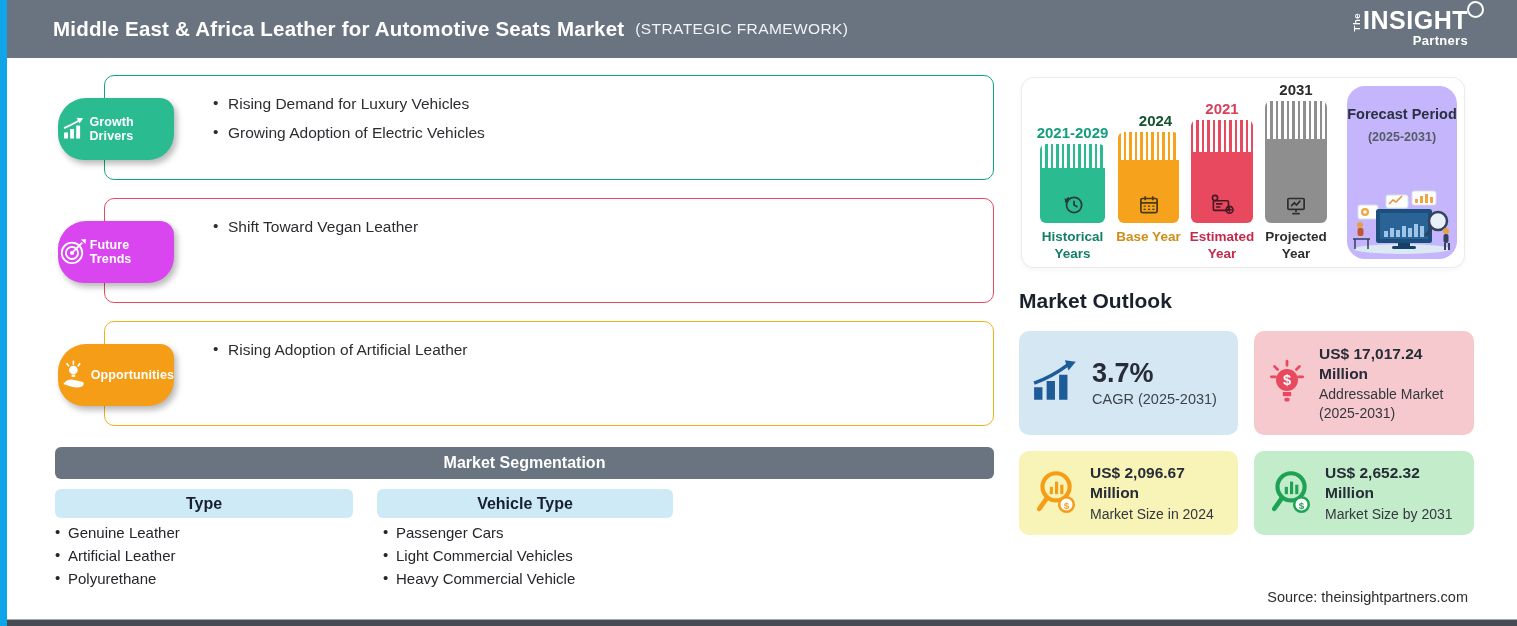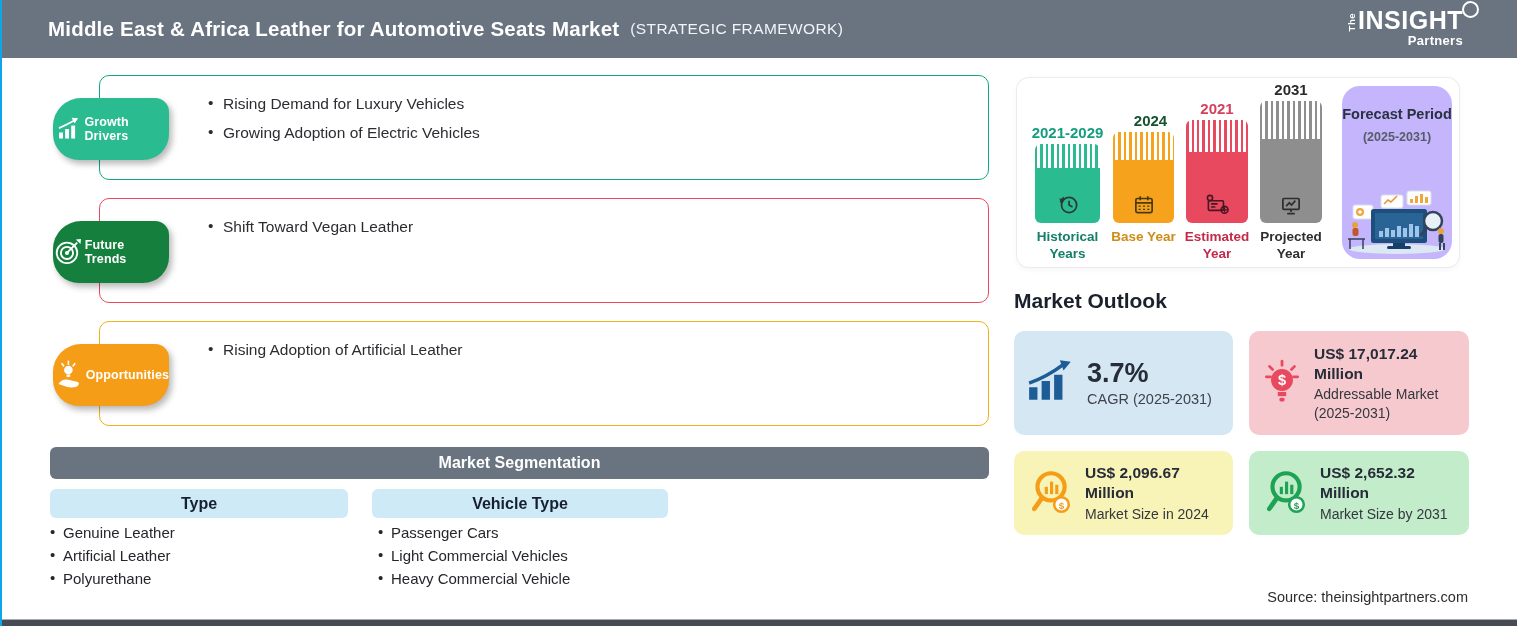--- a/index.html
+++ b/index.html
@@ -1,20 +1,20 @@
 <!DOCTYPE html>
 <html><head>
 <meta charset="utf-8">
 <style>
   * { margin:0; padding:0; box-sizing:border-box; }
   html,body { background:#e9e9e9; }
   #page {
     position:relative; width:1517px; height:626px; background:#ffffff;
     font-family:"Liberation Sans", sans-serif; overflow:hidden;
-    border-left:2px solid #0ea5e9;
+    border-left:7px solid #0ea5e9;
   }
 
   
   .header { position:absolute; left:0; top:0; width:1517px; height:58px;
     background:#6a7480; display:flex; align-items:center; padding:0 46px; }
   .header-title { font-size:20.5px; font-weight:bold; color:#fff; letter-spacing:.2px; }
   .header-sub { font-size:15.5px; color:#f2f4f6; margin-left:11px; letter-spacing:.4px; }
   .logo { margin-left:auto; color:#fff; margin-right:10px; }
   .logo-top { display:flex; align-items:flex-end; position:relative; }
   .logo-the { writing-mode:vertical-rl; transform:rotate(180deg); font-size:9.5px;
@@ -33,21 +33,21 @@
   .feature-list { list-style:none; padding:19px 0 0 108px; }
   .feature-list li { position:relative; font-size:15.5px; color:#2b2d31;
     margin-bottom:11px; padding-left:15px; }
   .feature-list li::before { content:"•"; position:absolute; left:0; top:-1px; color:#2b2d31; }
 
   .badge { position:absolute; left:-47px; top:22px; width:116px; height:62px;
     display:flex; flex-direction:row; align-items:center; justify-content:center;
     gap:2px; color:#fff; box-shadow:3px 4px 6px rgba(0,0,0,.28); }
   .badge-label { font-size:12.5px; font-weight:bold; letter-spacing:.1px; }
   #badge-growth { background:#2bbb90; border-radius:28px 14px 26px 26px; }
-  #badge-trends { background:#15803d; border-radius:28px 14px 26px 26px; }
+  #badge-trends { background:#d946ef; border-radius:28px 14px 26px 26px; }
   #badge-opps   { background:#f59d17; border-radius:28px 14px 26px 26px; }
 
   
   .seg-bar { position:absolute; left:48px; top:447px; width:939px; height:32px;
     background:#6a7480; border-radius:6px; display:flex; align-items:center;
     justify-content:center; color:#fff; font-size:16px; font-weight:bold; }
   .seg-col-header { position:absolute; top:489px; height:29px; background:#cfeaf7;
     border-radius:6px; display:flex; align-items:center; justify-content:center;
     font-size:16px; font-weight:bold; color:#16202e; }
   #seg-type    { left:48px;  width:298px; }

